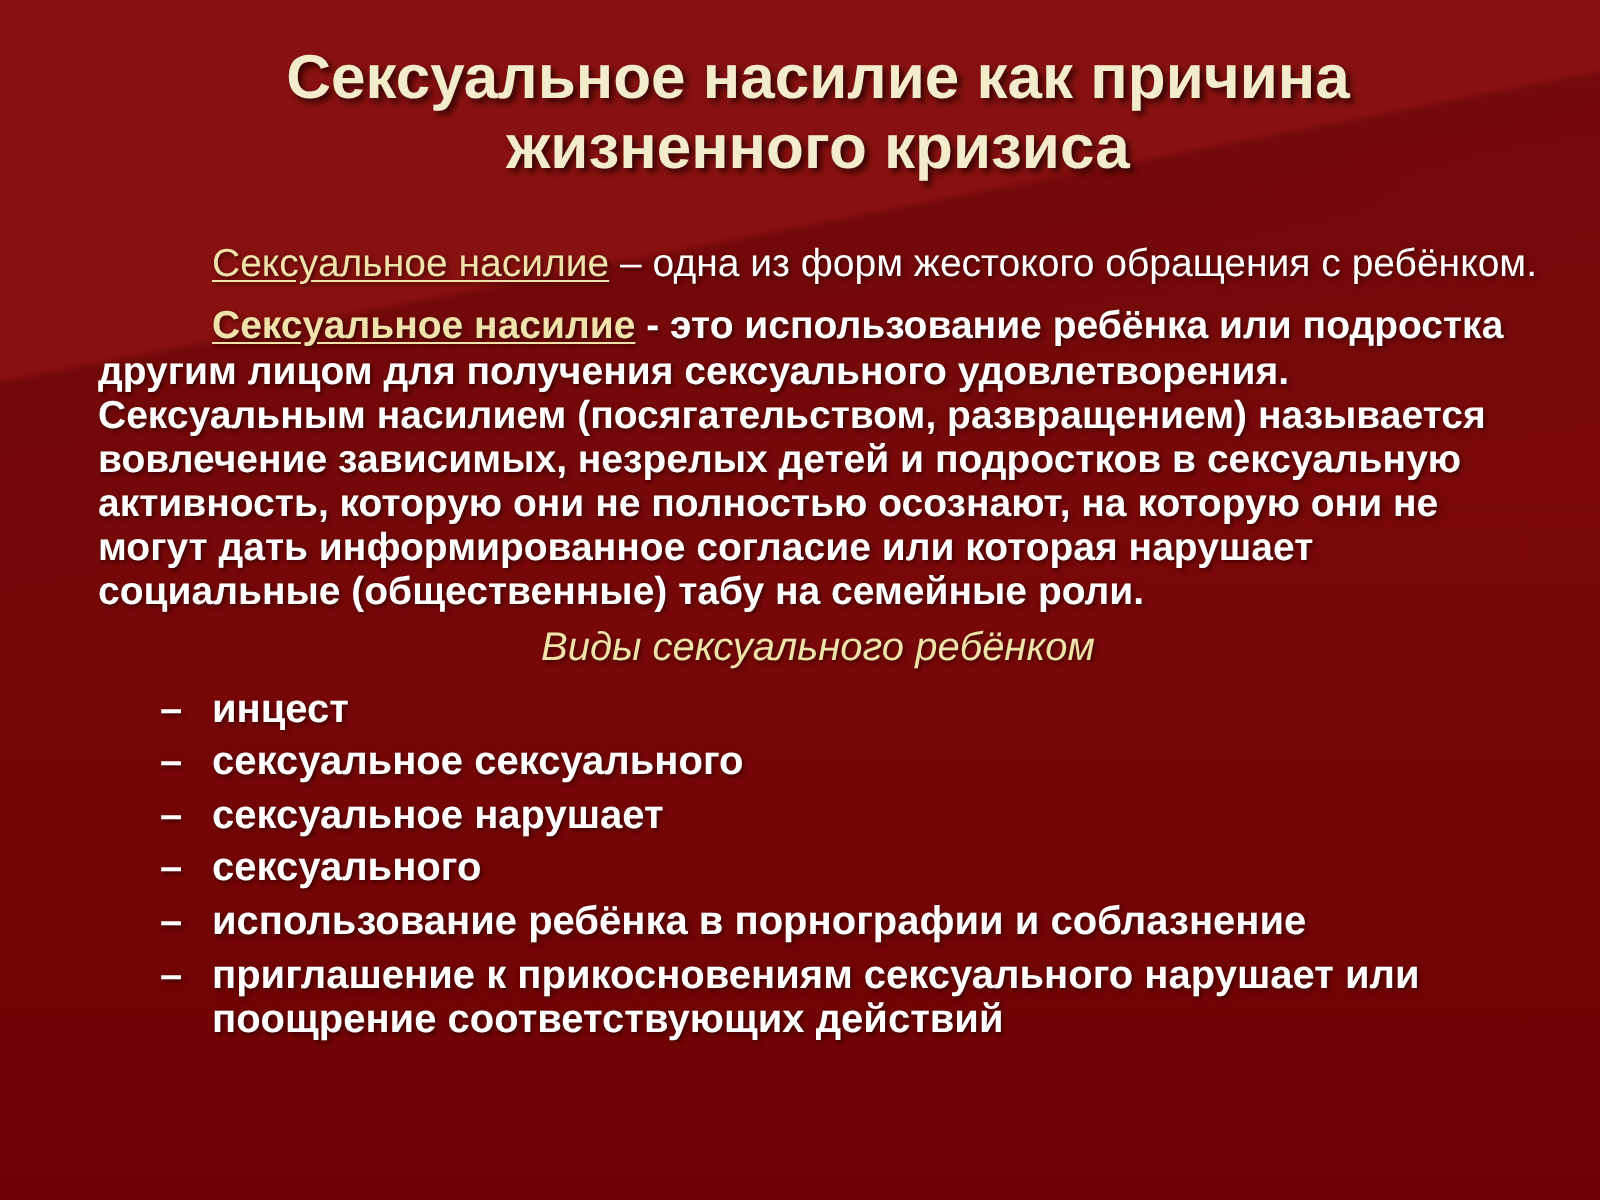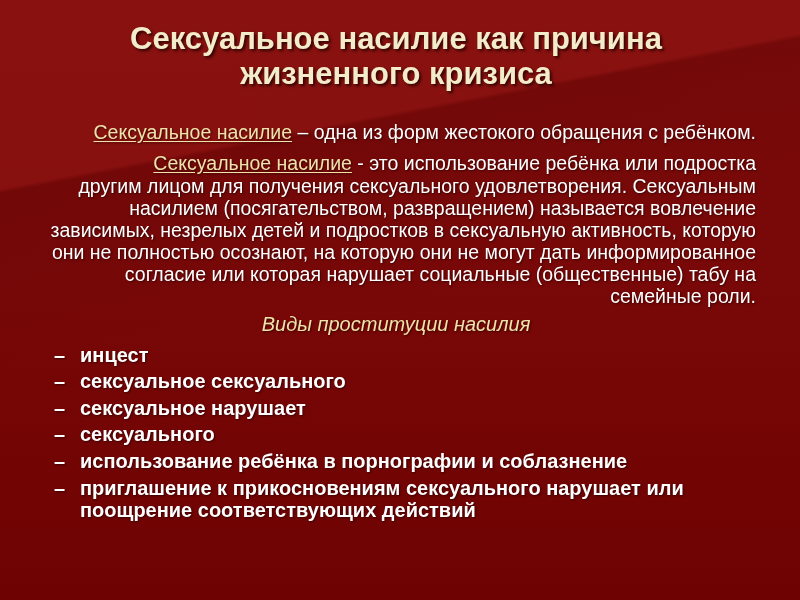--- a/index.html
+++ b/index.html
@@ -3,21 +3,21 @@
 <meta charset="utf-8">
 <style>
   html, body { margin: 0; padding: 0; }
   body { width: 800px; height: 600px; overflow: hidden; }
 
   .slide {
     position: relative;
     width: 800px;
     height: 600px;
     box-sizing: border-box;
-    padding: 22px 30px 0 22px;
+    padding: 22px 30px 0 48px;
     font-family: "Liberation Sans", "DejaVu Sans", sans-serif;
     background:
       linear-gradient(169deg,
         rgba(165, 35, 28, 0.30) 0%,
         rgba(165, 35, 28, 0.30) 25%,
         rgba(60, 2, 2, 0.12) 25.6%,
         rgba(0, 0, 0, 0) 50%),
       linear-gradient(to bottom,
         var(--background_top, #7d0b0b) 0%,
         #780707 55%,
@@ -35,27 +35,26 @@
     text-shadow: 2px 2px 3px rgba(35, 0, 0, 0.85);
   }
 
   .body-text {
     margin: 0 auto;
     width: 720px;
     color: var(--body, #ffffff);
     font-size: 19.5px;
     line-height: 1.13;
     text-shadow: 1px 1px 2px rgba(35, 0, 0, 0.7);
-    text-align: right;
   }
   .body-text p {
     margin: 0 0 9px 0;
     text-indent: 57px;
   }
-  .body-text p:last-child { margin-bottom: 2px; }
+  .body-text p:last-child { margin-bottom: 2px; font-weight: bold; }
 
   .lead-term {
     color: var(--lead, #f0e2ab);
     text-decoration: underline;
     text-underline-offset: 2px;
   }
 
   .subtitle {
     margin: 6px 0 8px 0;
     text-align: center;
@@ -96,21 +95,21 @@
 
   <div class="body-text">
     <p>
       <span class="lead-term">Сексуальное насилие</span><span> – одна из форм жестокого обращения с ребёнком.</span>
     </p>
     <p>
       <span class="lead-term">Сексуальное насилие</span><span> - это использование ребёнка или подростка другим лицом для получения сексуального удовлетворения. Сексуальным насилием (посягательством, развращением) называется вовлечение зависимых, незрелых детей и подростков в сексуальную активность, которую они не полностью осознают, на которую они не могут дать информированное согласие или которая нарушает социальные (общественные) табу на семейные роли.</span>
     </p>
   </div>
 
-  <div class="subtitle">Виды проституции насилия</div>
+  <div class="subtitle">Виды сексуального ребёнком</div>
 
   <ul class="bullets">
     <li>
       <span class="dash">–</span>
       <span class="btext">инцест</span>
     </li>
     <li>
       <span class="dash">–</span>
       <span class="btext">сексуальное сексуального</span>
     </li>

